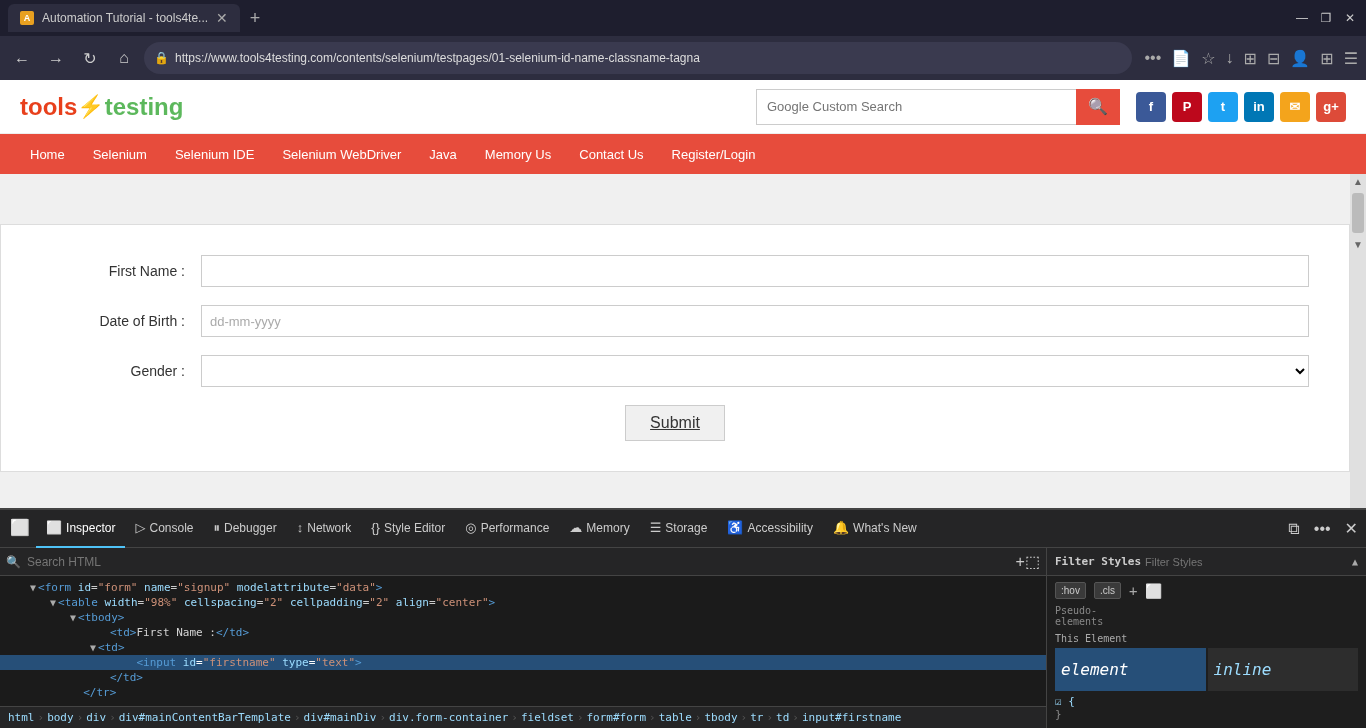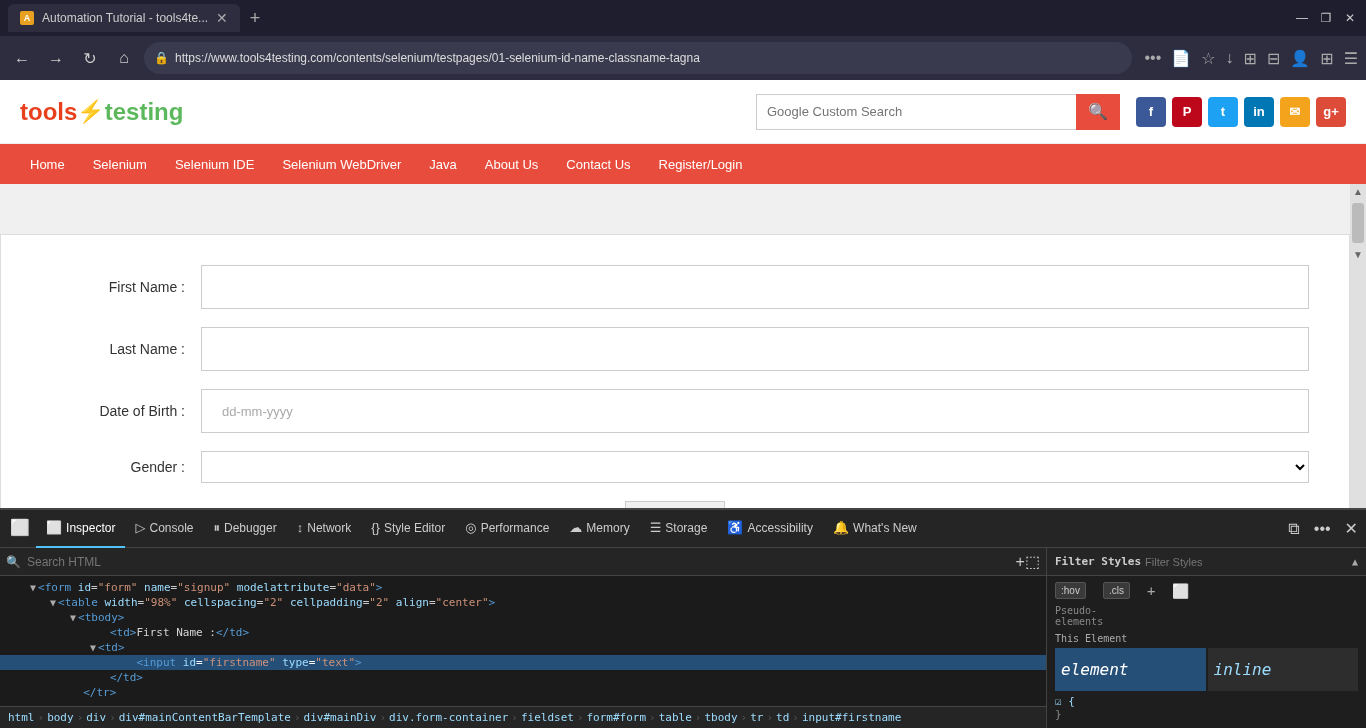--- a/index.html
+++ b/index.html
@@ -115,21 +115,21 @@
       overflow: hidden;
     }
 
     
     .site-header {
       background: #fff;
       padding: 10px 20px;
       display: flex;
       align-items: center;
       border-bottom: 1px solid #eee;
-      height: 64px;
+      height: 54px;
     }
     .logo {
       font-size: 24px;
       font-weight: bold;
       display: flex;
       align-items: center;
     }
     .logo-tools { color: #e8401c; }
     .logo-bolt { color: #f5a623; font-size: 22px; }
     .logo-testing { color: #5cb85c; }
@@ -238,23 +238,23 @@
     }
     .form-label {
       width: 160px;
       text-align: right;
       padding-right: 16px;
       font-size: 14px;
       color: #333;
     }
     .form-input {
       flex: 1;
-      height: 44px;
+      height: 32px;
       border: 1px solid #ccc;
-      padding: 0 20px;
+      padding: 0 8px;
       font-size: 13px;
       outline: none;
     }
     .form-input::placeholder { color: #aaa; }
     .form-select {
       flex: 1;
       height: 32px;
       border: 1px solid #ccc;
       font-size: 13px;
       background: #fff;
@@ -406,21 +406,21 @@
       color: #ccc;
       font-size: 11px;
     }
     .styles-scroll-arrow { color: #aaa; font-size: 10px; }
     .styles-body {
       flex: 1;
       padding: 6px 8px;
       overflow-y: auto;
       color: #ccc;
     }
-    .pseudo-row { display: flex; gap: 17px; margin-bottom: 6px; align-items: center; }
+    .pseudo-row { display: flex; gap: 8px; margin-bottom: 6px; align-items: center; }
     .pseudo-btn {
       background: #3a3a3a;
       border: 1px solid #555;
       color: #ccc;
       font-size: 10px;
       padding: 2px 5px;
       cursor: pointer;
       border-radius: 2px;
     }
     .styles-icon-btn {
@@ -529,37 +529,33 @@
       <div class="social-icon si-gp">g+</div>
     </div>
   </div>
 
   <div class="site-nav">
     <div class="nav-item">Home</div>
     <div class="nav-item">Selenium</div>
     <div class="nav-item">Selenium IDE</div>
     <div class="nav-item">Selenium WebDriver</div>
     <div class="nav-item">Java</div>
-    <div class="nav-item">About Us</div>
+    <div class="nav-item">Memory Us</div>
     <div class="nav-item">Contact Us</div>
     <div class="nav-item">Register/Login</div>
   </div>
 
   <div class="main-scroll-area">
     <div class="main-area">
       <div style="flex:1; display:flex; justify-content:center; align-items:flex-start; padding:20px 0;">
 
         <div class="form-container">
           <div class="form-row">
             <div class="form-label">First Name :</div>
             <input class="form-input" id="firstname" type="text" style="">
-          </div>
-          <div class="form-row">
-            <div class="form-label">Last Name :</div>
-            <input class="form-input" type="text" style="">
           </div>
           <div class="form-row">
             <div class="form-label">Date of Birth :</div>
             <input class="form-input" type="text" placeholder="dd-mm-yyyy" style="">
           </div>
           <div class="form-row">
             <div class="form-label">Gender :</div>
             <select class="form-select">
               <option value=""></option>
               <option value="male">Male</option>

